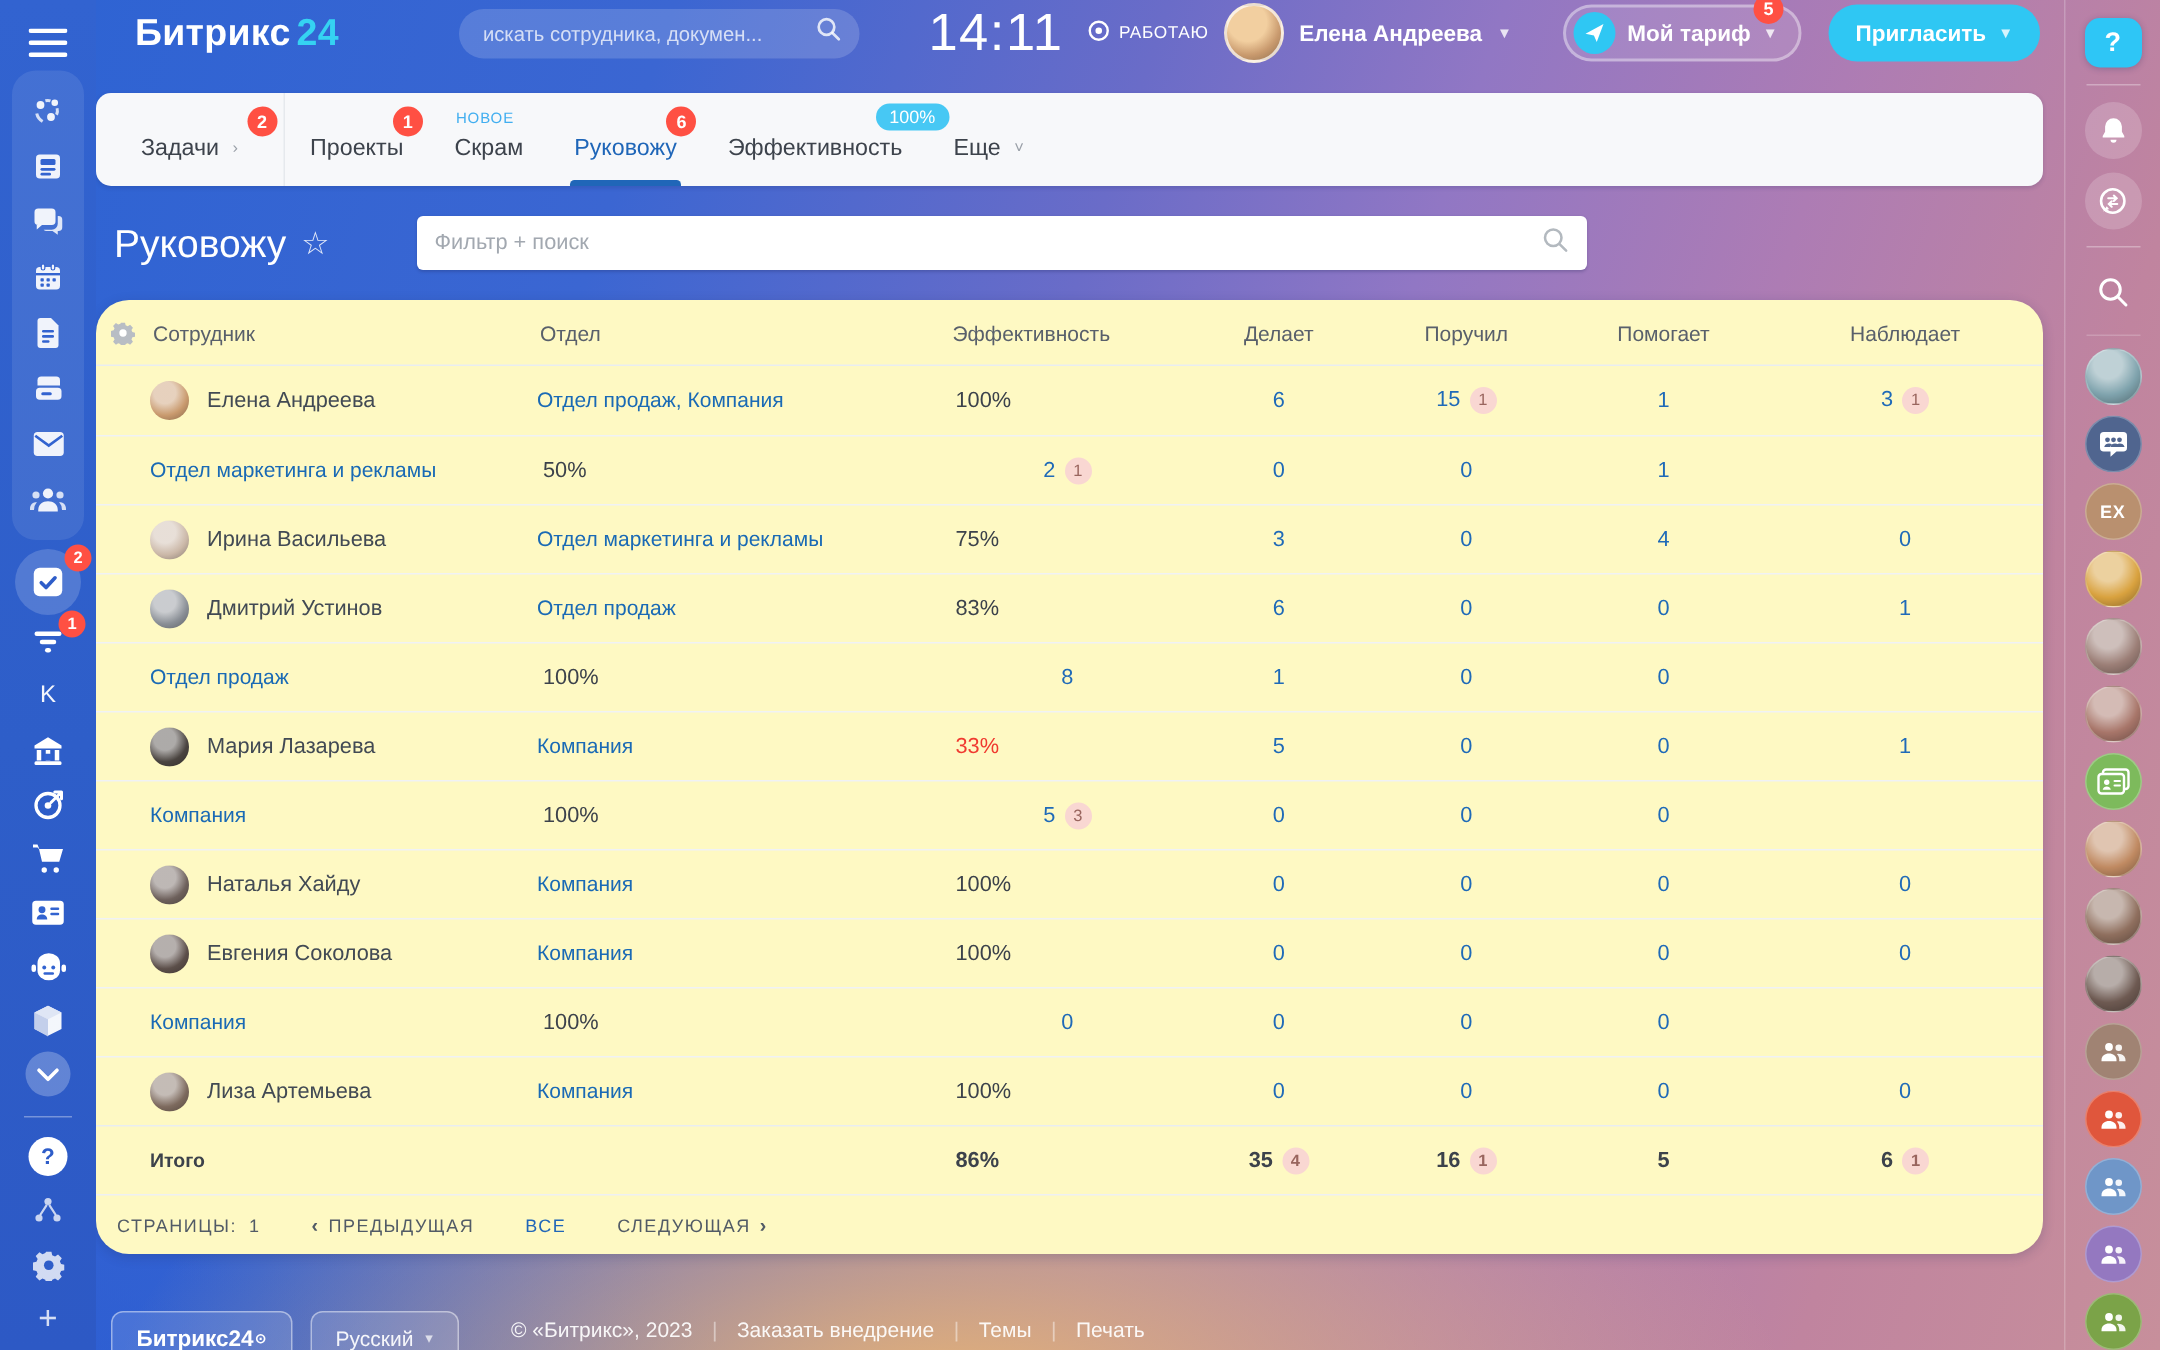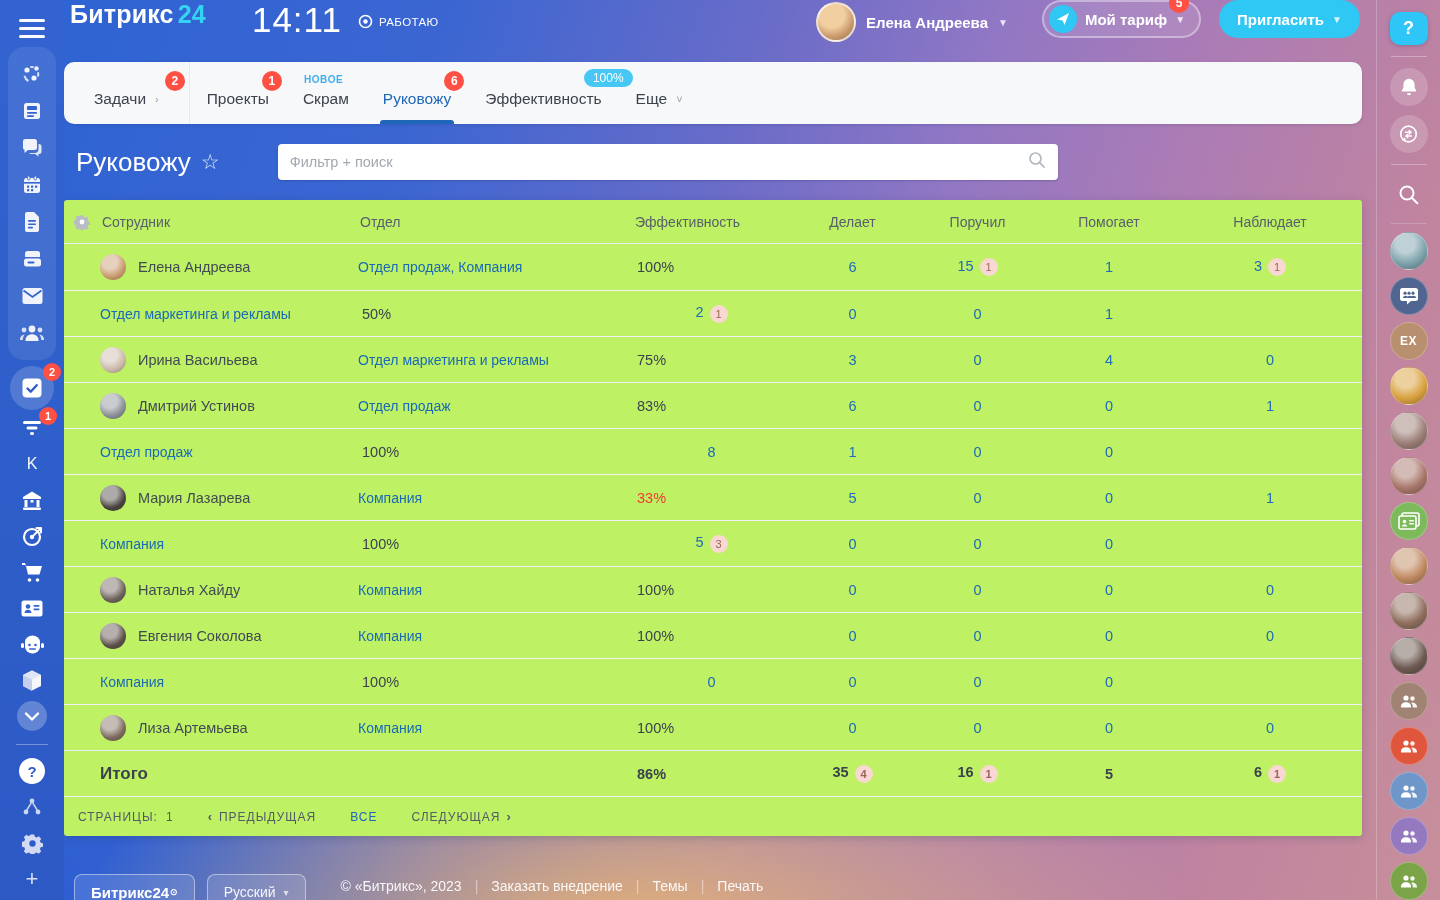--- a/index.html
+++ b/index.html
@@ -30,21 +30,21 @@
   .lnav-gap{height:36px;display:flex;align-items:center;justify-content:center;position:relative;width:36px;cursor:pointer;}
   .lnav-divider{width:32px;border-top:1px solid rgba(255,255,255,.35);margin:10px 0 8px;}
   .help-circle{width:26px;height:26px;border-radius:50%;background:#fff;color:#2e5dc9;font-weight:700;font-size:15px;
                display:flex;align-items:center;justify-content:center;cursor:pointer;}
   .plus-glyph{color:rgba(255,255,255,.8);font-size:22px;font-weight:400;cursor:pointer;}
 
   
   .main-col{flex:1;display:flex;flex-direction:column;min-width:0;position:relative;}
 
   
-  .topbar{height:62px;display:flex;padding:0 16px 18px 6px;flex:0 0 62px;}
+  .topbar{height:62px;display:flex;align-items:center;padding:0 16px 18px 6px;flex:0 0 62px;margin-left:20px;}
   .logo{font-size:25px;font-weight:700;color:#fff;letter-spacing:.2px;white-space:nowrap;}
   .logo .l24{color:#35d3f2;margin-left:4px;}
   .top-search{margin-left:80px;width:267px;height:33px;border-radius:17px;background:rgba(255,255,255,.16);
               display:flex;align-items:center;padding:0 12px 0 16px;cursor:text;}
   .top-search input{flex:1;background:transparent;border:none;outline:none;color:#fff;font-size:13.5px;font-family:inherit;}
   .top-search input::placeholder{color:rgba(255,255,255,.75);}
   .clock{margin-left:46px;color:#fff;font-size:35px;font-weight:300;letter-spacing:1px;}
   .status{margin-left:16px;display:flex;align-items:center;gap:6px;color:#fff;font-size:11.5px;letter-spacing:.4px;cursor:pointer;}
   .user-block{margin-left:auto;display:flex;align-items:center;gap:10px;cursor:pointer;}
   .avatar-top{width:40px;height:40px;border-radius:50%;background:radial-gradient(circle at 38% 30%, #f2cfa0 0 38%, #c99a6e 65%, #8a6a4a 100%);
@@ -66,37 +66,37 @@
   
   .tabbar{height:62px;flex:0 0 62px;background:#f7f8fa;border-radius:10px;display:flex;align-items:stretch;padding-left:10px;
           box-shadow:0 1px 3px rgba(30,40,90,.18);}
   .tab{position:relative;display:flex;align-items:flex-end;padding:0 17px 18px;font-size:15.5px;color:#3d434c;cursor:pointer;white-space:nowrap;}
   .tab:first-child{padding-left:20px;padding-right:30px;}
   .tab .tab-label{line-height:1;}
   .tab.active{color:#1f66b8;font-weight:400;}
   .tab.active::after{content:"";position:absolute;left:14px;right:14px;bottom:0;height:4px;background:#2066b8;border-radius:3px 3px 0 0;}
   .tab .red-badge{position:absolute;top:9px;right:4px;min-width:20px;height:20px;border-radius:10px;background:#ff5043;color:#fff;
                   font-size:12px;font-weight:700;display:flex;align-items:center;justify-content:center;padding:0 5px;}
-  .tab .new-tag{position:absolute;top:12px;left:18px;color:#41aef0;font-size:10px;font-weight:700;letter-spacing:.6px;}
+  .tab .new-tag{position:absolute;top:12px;left:18px;color:#41aef0;font-size:10px;font-weight:400;letter-spacing:.6px;}
   .tab .cyan-pill{position:absolute;top:7px;right:-14px;background:#47c8f4;color:#fff;font-size:12px;font-weight:400;
                   padding:2px 9px;border-radius:10px;}
   .tab .mini-chev{color:#9aa0a8;font-size:11px;margin-left:9px;position:relative;top:-1px;}
   .tab-sep{border-left:1px solid #e6e9ed;margin:0;}
 
   
   .title-row{height:76px;flex:0 0 76px;display:flex;align-items:center;padding-left:12px;}
   .page-title{color:#fff;font-size:26px;font-weight:400;}
   .fav-star{color:rgba(255,255,255,.85);font-size:21px;margin-left:10px;cursor:pointer;}
   .filter-bar{margin-left:58px;width:780px;height:36px;background:#fff;border-radius:4px;display:flex;align-items:center;
               padding:0 12px;box-shadow:0 1px 2px rgba(30,40,90,.25);cursor:text;}
   .filter-bar input{flex:1;border:none;outline:none;font-size:14.5px;font-family:inherit;color:#404040;}
   .filter-bar input::placeholder{color:#a2a8b0;}
 
   
-  .table-card{background:#bef264;border-radius:3px;box-shadow:0 2px 8px rgba(30,40,90,.22);overflow:hidden;flex:0 0 auto;}
+  .table-card{background:#fef9c3;border-radius:22px;box-shadow:0 2px 8px rgba(30,40,90,.22);overflow:hidden;flex:0 0 auto;}
   .tgrid{display:grid;grid-template-columns:36px 258px 275px 157px 125px 125px 138px 1fr;align-items:center;}
   .thead{height:44px;border-bottom:1px solid #e9edf1;color:#59606b;font-size:14px;}
   .thead .hcell{padding:0 2px;}
   .hcell.num{text-align:center;}
   .gear-cell{display:flex;justify-content:center;cursor:pointer;}
   .trow{height:46px;border-top:1px solid #f0f2f5;cursor:pointer;}
   .trow:first-of-type{border-top:none;}
   .c-emp{display:flex;align-items:center;gap:12px;}
   .row-avatar{width:26px;height:26px;border-radius:50%;flex:0 0 26px;position:relative;overflow:hidden;}
   .row-avatar.ph{background:#9aa2ab;display:flex;align-items:center;justify-content:center;}
@@ -104,21 +104,21 @@
   .dept-link{font-size:14px;color:#1a6ab5;text-decoration:none;}
   .c-eff{font-size:14.5px;color:#3c424b;padding-left:4px;}
   .c-eff.alert{color:#f03a30;}
   .c-num{text-align:center;font-size:14.5px;}
   .c-num a{color:#1f6ab8;text-decoration:none;}
   .mini{display:inline-flex;width:18px;height:18px;border-radius:50%;background:#f9d7d2;color:#99655e;font-size:11px;
         align-items:center;justify-content:center;margin-left:6px;vertical-align:middle;}
   .mini:empty,.red-badge:empty,.new-tag:empty,.cyan-pill:empty{display:none;}
   .total-row{height:46px;border-top:1px solid #e9edf1;font-weight:700;color:#3c424b;}
   .total-row .c-num{font-weight:700;color:#3c424b;font-size:14.5px;}
-  .total-label{font-size:17px;}
+  .total-label{font-size:13px;}
   
   .pager{height:40px;border-top:1px solid #eef0f3;display:flex;align-items:center;padding-left:14px;
          font-size:12px;letter-spacing:1px;color:#525b66;}
   .pager .plabel{margin-right:8px;}
   .pager .pnum{margin-right:34px;}
   .pager .pbtn{margin-right:34px;cursor:pointer;display:flex;align-items:center;gap:6px;}
   .pager .pall{color:#2066b8;cursor:pointer;margin-right:34px;}
   .pchev{font-size:13px;font-weight:700;}
 
   
@@ -333,20 +333,27 @@
       <div class="lnav-gap">
         <span class="plus-glyph">+</span>
       </div>
     </div>
   </aside>
 
   <div class="main-col">
 
     <header class="topbar">
       <div class="logo"><span>Битрикс</span><span class="l24">24</span></div>
+      <div class="top-search">
+        <input type="text" placeholder="искать сотрудника, докумен..." style="">
+        <span><svg width="17" height="17" viewBox="0 0 17 17">
+              <circle cx="7" cy="7" r="5.2" fill="none" stroke="rgba(255,255,255,.8)" stroke-width="1.8"></circle>
+              <path d="M11 11l4.2 4.2" stroke="rgba(255,255,255,.8)" stroke-width="1.8" stroke-linecap="round"></path>
+            </svg></span>
+      </div>
       <div class="clock">14:11</div>
       <div class="status">
         <span><svg width="15" height="15" viewBox="0 0 15 15">
               <circle cx="7.5" cy="7.5" r="6" fill="none" stroke="#fff" stroke-width="1.6"></circle>
               <circle cx="7.5" cy="7.5" r="2.2" fill="#fff"></circle>
             </svg></span>
         <span>РАБОТАЮ</span>
       </div>
       <div class="user-block">
         <span class="avatar-top"></span>

